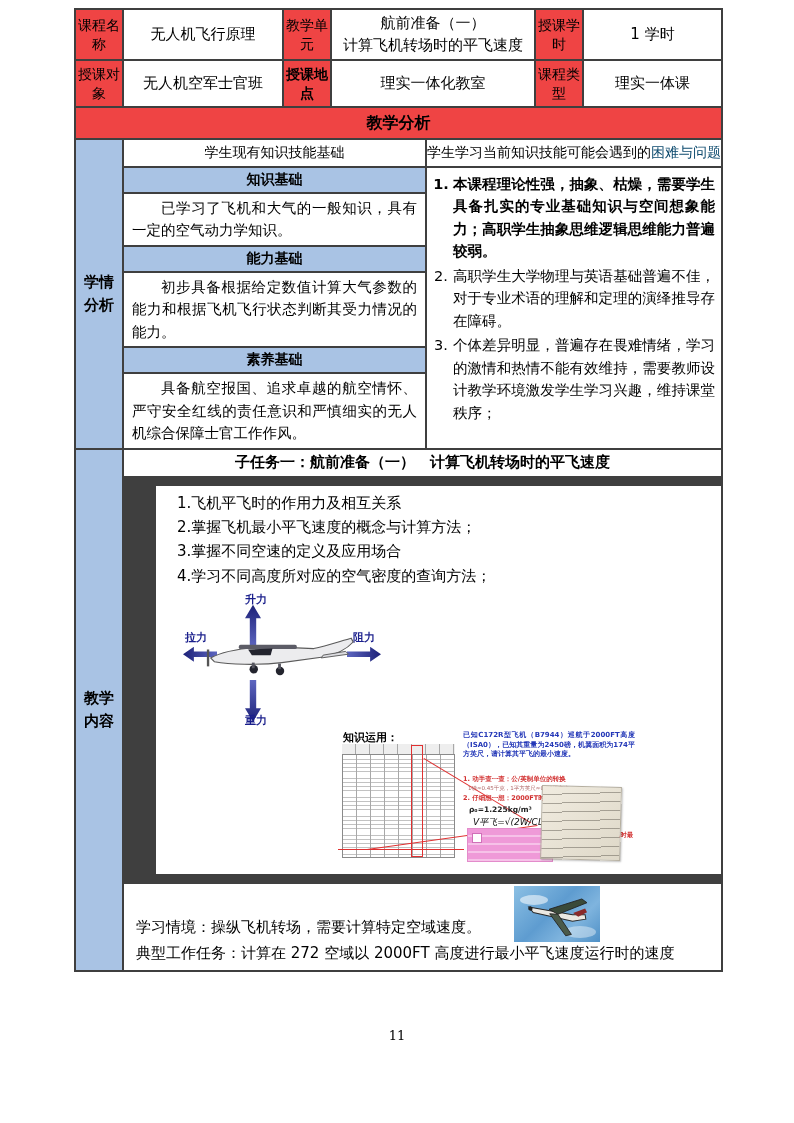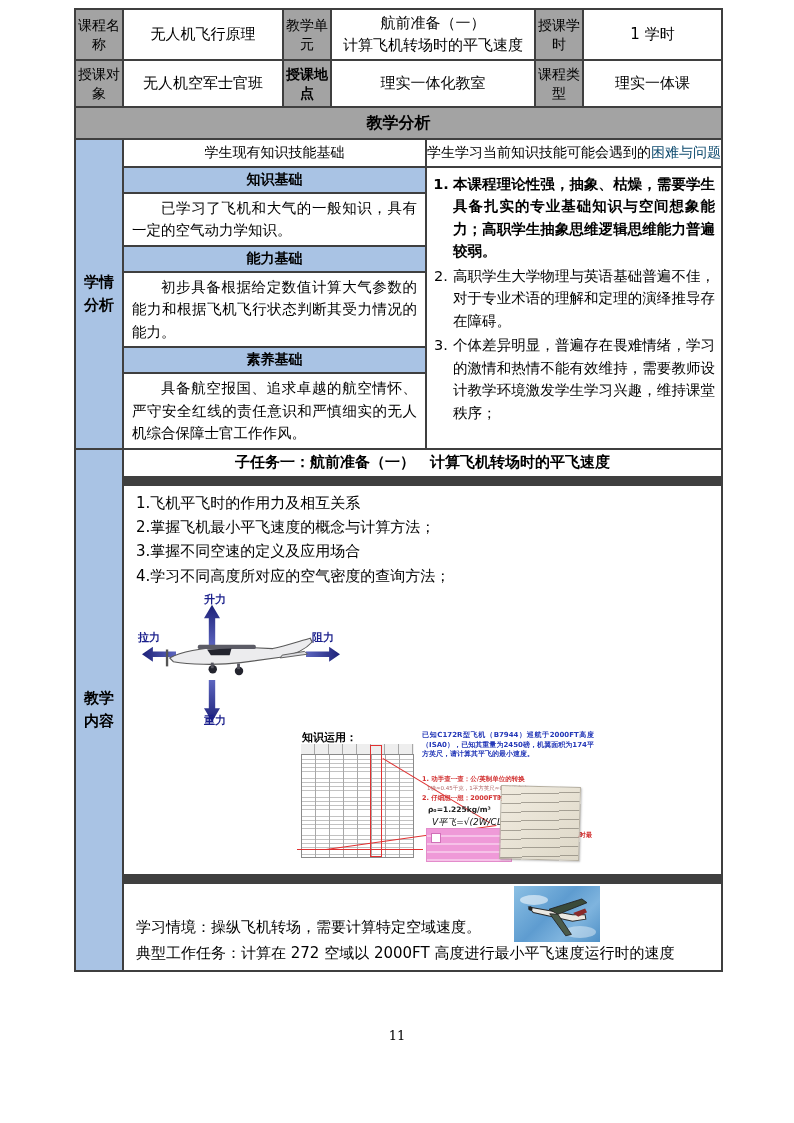--- a/index.html
+++ b/index.html
@@ -10,21 +10,21 @@
   }
   
   .doc-table{
     position:absolute;left:74px;top:8px;width:649px;
     background:#3f3f3f;padding:2px;display:flex;flex-direction:column;gap:2px;
     box-sizing:border-box;
   }
   .grid{display:grid;gap:2px;background:#3f3f3f;}
   .cell{background:#fff;display:flex;align-items:center;justify-content:center;
         text-align:center;box-sizing:border-box;}
-  .cell.blue{background:#a3a3a3;}
+  .cell.blue{background:#ef4444;}
   .lbl{font-size:14px;line-height:1.35;}
   .val{font-size:15px;}
   .bold{font-weight:bold;}
   .row-a{grid-template-columns:46px 158px 46px 202px 46px 1fr;height:49px;}
   .row-b{grid-template-columns:46px 158px 46px 202px 46px 1fr;height:45px;}
   .row-title{height:30px;}
   .section-title{font-size:16px;font-weight:bold;}
   
   .row-situation{grid-template-columns:46px 1fr;}
   .v-label{background:#a9c3e4;display:flex;flex-direction:column;align-items:center;
@@ -43,21 +43,21 @@
              font-size:14.5px;line-height:1.55;text-align:left;align-items:stretch;
              justify-content:flex-start;}
   .diff-item{display:flex;margin-bottom:2px;}
   .diff-num{width:24px;flex:0 0 24px;text-align:center;}
   .diff-text{flex:1;text-align:justify;}
   
   .row-content{grid-template-columns:46px 1fr;}
   .content-inner{display:grid;grid-template-rows:26px 1fr 86px;gap:10px;background:#3f3f3f;}
   .subtask-head{background:#fff;font-weight:bold;font-size:15px;
                 display:flex;align-items:center;justify-content:center;}
-  .content-main{background:#fff;position:relative;padding:4px 0 0 0;}
+  .content-main{background:#fff;position:relative;padding:4px 0 0 9px;margin-left:32px;}
   .objectives{margin:2px 0 0 12px;font-size:15px;line-height:1.55;}
   .objectives div{margin-bottom:1px;}
   
   .force-diagram{position:relative;width:210px;height:134px;margin:4px 0 0 14px;}
   .fd-label{position:absolute;font-weight:bold;font-size:11px;color:#1a1f8c;}
   .arr{position:absolute;background:linear-gradient(180deg,#23277f,#5d66c0);}
   .arr-up{width:16px;height:42px;clip-path:polygon(50% 0,100% 32%,70% 32%,70% 100%,30% 100%,30% 32%,0 32%);
           background:linear-gradient(180deg,#1d2178 0%,#5d66c0 100%);}
   .arr-down{width:16px;height:42px;clip-path:polygon(50% 100%,100% 68%,70% 68%,70% 0,30% 0,30% 68%,0 68%);
           background:linear-gradient(0deg,#1d2178 0%,#5d66c0 100%);}
@@ -191,21 +191,21 @@
         <div class="objectives">
           <div>1.飞机平飞时的作用力及相互关系</div>
           <div>2.掌握飞机最小平飞速度的概念与计算方法；</div>
           <div>3.掌握不同空速的定义及应用场合</div>
           <div>4.学习不同高度所对应的空气密度的查询方法；</div>
         </div>
 
         <div class="force-diagram">
           <div class="fd-label" style="left:66px;top:0;">升力</div>
           <div class="arr arr-up" style="left:66px;top:13px;"></div>
-          <div class="fd-label" style="left:0;top:38px;">拉力</div>
+          <div class="fd-label" style="left:6px;top:38px;">拉力</div>
           <div class="arr arr-left" style="left:4px;top:55px;"></div>
           <div class="fd-label" style="left:174px;top:38px;">阻力</div>
           <div class="arr arr-right" style="left:168px;top:55px;"></div>
           <svg style="position:absolute;left:26px;top:42px;" width="150" height="46" viewBox="0 0 160 48">
             <rect x="2" y="16" width="2.5" height="18" fill="#555"></rect>
             <path d="M6,25 C20,17 44,14 68,13 L116,15 C130,12 148,6 156,4 L158,8 C150,17 136,22 126,24 L82,30 C56,33 26,32 10,29 Z" fill="#ececee" stroke="#5a5a5a" stroke-width="1.2"></path>
             <path d="M126,22 L150,18 L153,21 L124,25 Z" fill="#dcdce0" stroke="#5a5a5a" stroke-width="1"></path>
             <rect x="36" y="11" width="62" height="4.5" rx="2" fill="#5c5c66"></rect>
             <path d="M46,16 L72,15 L70,22 L50,22 Z" fill="#23242e"></path>
             <circle cx="52" cy="37" r="4.5" fill="#23242e"></circle>

